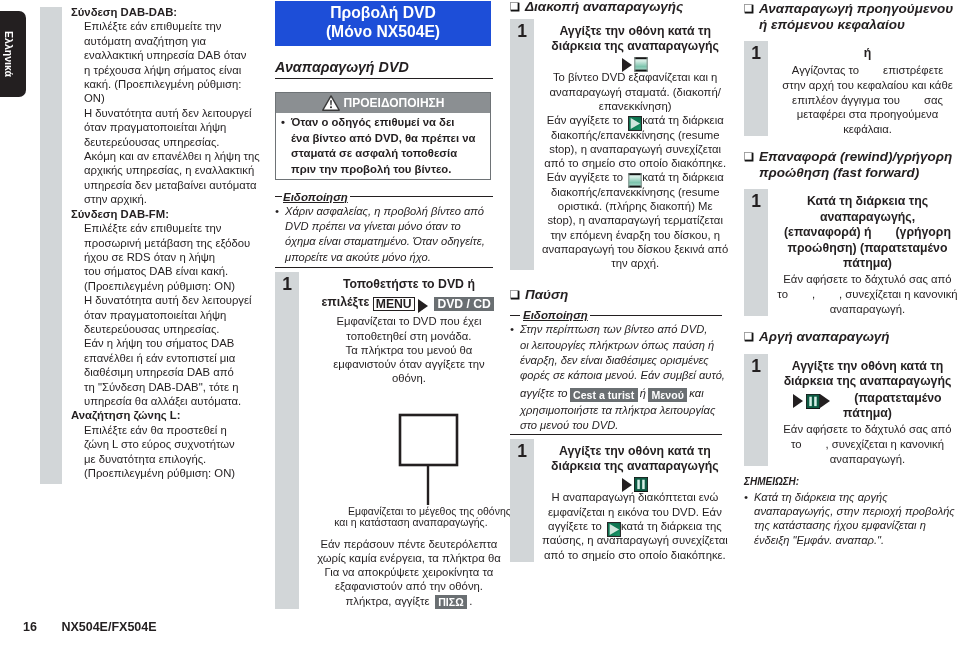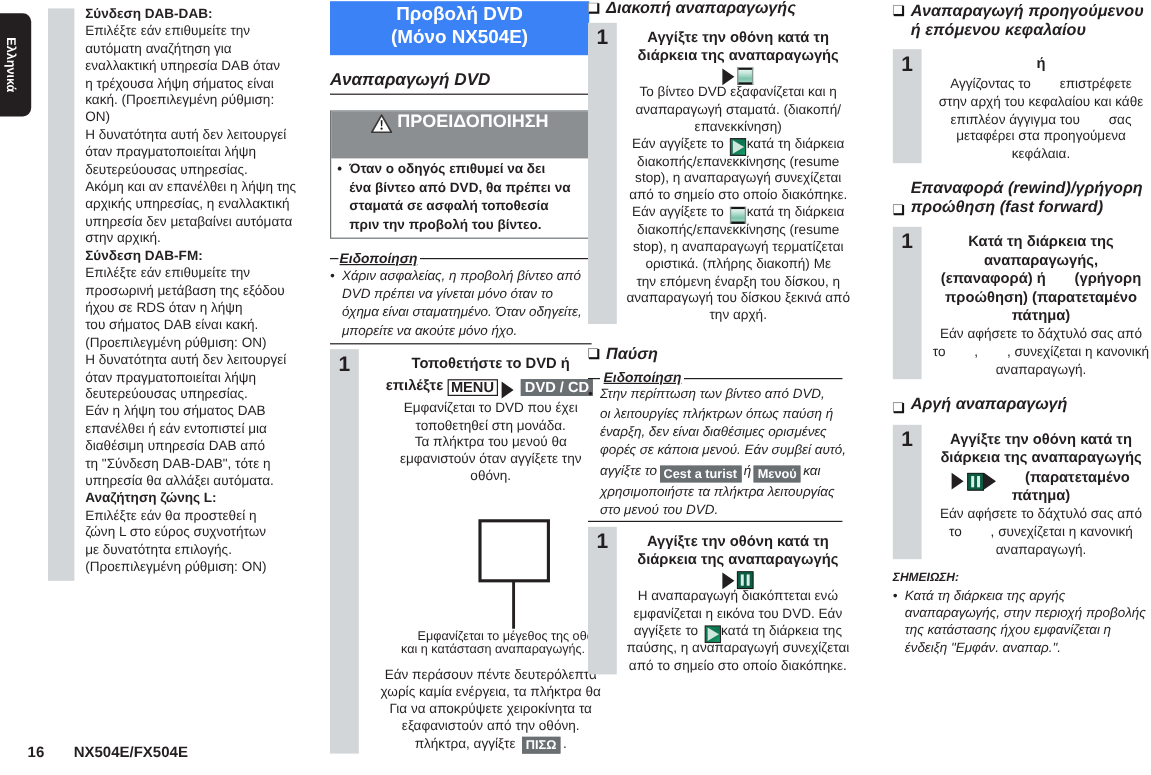--- a/index.html
+++ b/index.html
@@ -11,34 +11,34 @@
             background:#231f20;border-radius:7px;}
   .lang-tab .lbl{position:absolute;left:50%;top:50%;
             transform:translate(-50%,-50%) rotate(90deg);
             color:#ffffff;font-size:10.5px;font-weight:bold;white-space:nowrap;}
 
   .greybar{position:absolute;left:40px;top:7px;width:22px;height:477px;background:#d2d6d8;}
 
   .col{position:absolute;}
   .col1{left:71px;top:5px;width:190px;font-size:11.3px;line-height:14.4px;}
   .col2{left:275px;top:1px;width:218px;font-size:11.3px;line-height:14.4px;}
-  .col3{left:490px;top:-1px;width:212px;font-size:11.3px;line-height:14.4px;}
+  .col3{left:510px;top:-1px;width:212px;font-size:11.3px;line-height:14.4px;}
   .col4{left:744px;top:1px;width:215px;font-size:11.3px;line-height:14.4px;}
 
   .hd{font-weight:bold;white-space:nowrap;}
-  .ind{white-space:nowrap;}
-
-  .banner{background:#3b82f6;color:#ffffff;font-weight:bold;font-size:15.7px;
+  .ind{margin-left:13px;white-space:nowrap;}
+
+  .banner{background:#1d4ed8;color:#ffffff;font-weight:bold;font-size:15.7px;
           line-height:18.8px;text-align:center;padding:3px 0 4.5px;width:216px;}
   .sect-title{font-size:14.3px;font-weight:bold;font-style:italic;margin:0;padding-top:12px;line-height:19.5px;}
   .rule{border:0;border-top:1.4px solid #231f20;margin:0;height:0;}
 
   .warnbox{border:1.1px solid #6e7376;margin-top:13px;width:214px;}
-  .warnhead{background:#8b8f92;color:#fff;font-size:15px;font-weight:bold;
-            text-align:center;padding:2px 0 21px;display:flex;align-items:center;justify-content:center;gap:4px;}
+  .warnhead{background:#8b8f92;color:#fff;font-size:12px;font-weight:bold;
+            text-align:center;padding:2px 0 2px;display:flex;align-items:flex-end;justify-content:center;gap:4px;}
   .warnbody{padding:2.5px 4px 1.5px 5px;font-size:11.3px;font-weight:bold;line-height:15.5px;}
   .bl{position:relative;padding-left:10px;white-space:nowrap;}
   .bl .b{position:absolute;left:0;top:0;}
   .bl2{padding-left:10px;white-space:nowrap;}
 
   .notice{margin-top:10px;}
   .notice3{margin-top:5px;}
   .noticehead{display:flex;align-items:center;font-style:italic;font-weight:bold;font-size:11.5px;text-decoration:underline;}
   .notice3 .noticehead .dash{width:10px;margin-right:3px;}
   .noticehead .dash{width:7px;height:0;border-top:1.3px solid #231f20;margin-right:1px;}
@@ -63,21 +63,21 @@
   .tri{display:inline-block;width:10.4px;height:0;vertical-align:baseline;position:relative;overflow:visible;}
   .tri:after{content:"";position:absolute;left:0;top:-7.5px;width:0;height:0;border-left:10.4px solid #231f20;border-top:7.2px solid transparent;border-bottom:7.2px solid transparent;}
 
   .h-sect{font-style:italic;font-weight:bold;font-size:13.5px;line-height:15.5px;
           display:flex;gap:5px;align-items:flex-start;}
   .h-sect .sq{flex:none;margin-top:3px;line-height:0;}
   .h-sect .hl{display:block;white-space:nowrap;}
   .h-sect>span:last-child{white-space:nowrap;}
   .h2gap{margin-top:17px;}
   .col4 .step{margin-top:9px;}
-  .col4 .h2gap{margin-top:13px;align-items:flex-end;}
+  .col4 .h2gap{margin-top:13px;}
 
   .icn{display:inline-block;vertical-align:baseline;line-height:0;margin-left:2px;position:relative;width:14px;height:0;overflow:visible;}
   .icn svg{position:absolute;left:0;top:-8px;}
   .iconrow .icn svg{top:-8px;}
   .iconrow{line-height:15.6px;height:16px;}
   .iconrow2{line-height:16.5px;}
   .caption{font-size:10.5px;line-height:11.4px;white-space:nowrap;margin-left:4px;}
   .screenwrap + .caption{margin-top:-8px;margin-left:41px;}
   .gap-top{margin-top:8px;}
   .gap{display:inline-block;width:24px;}
@@ -265,22 +265,22 @@
                     <stop offset="1" stop-color="#e2f2ec"></stop>
                   </linearGradient>
                 </defs>
                 <rect x="0.2" y="0.2" width="13.6" height="14.4" fill="url(#gs2)"></rect>
                 <rect x="0.2" y="0.2" width="13.6" height="2.0" fill="#161616"></rect>
                 <rect x="0.2" y="12.6" width="13.6" height="2.0" fill="#161616"></rect>
                 <rect x="0.2" y="0.2" width="1.2" height="14.4" fill="#8a9a95"></rect>
                 <rect x="12.6" y="0.2" width="1.2" height="14.4" fill="#8a9a95"></rect>
               </svg></span><span>κατά τη διάρκεια</span></div>
         <div class="steptext">διακοπής/επανεκκίνησης (resume</div>
+        <div class="steptext">οριστικά. (πλήρης διακοπή) Με</div>
         <div class="steptext">stop), η αναπαραγωγή τερματίζεται</div>
-        <div class="steptext">οριστικά. (πλήρης διακοπή) Με</div>
         <div class="steptext">την επόμενη έναρξη του δίσκου, η</div>
         <div class="steptext">αναπαραγωγή του δίσκου ξεκινά από</div>
         <div class="steptext">την αρχή.</div>
       </div>
     </div>
 
     <div class="h-sect h2gap">
       <span class="sq"><svg width="10" height="10" viewBox="0 0 10 10">
             <rect x="0.45" y="0.45" width="7.6" height="7.6" fill="#ffffff" stroke="#9a9a9a" stroke-width="0.9"></rect>
             <path d="M1.6 8.6 h7.0 v-7.0" fill="none" stroke="#141414" stroke-width="1.7" stroke-linecap="square"></path>

